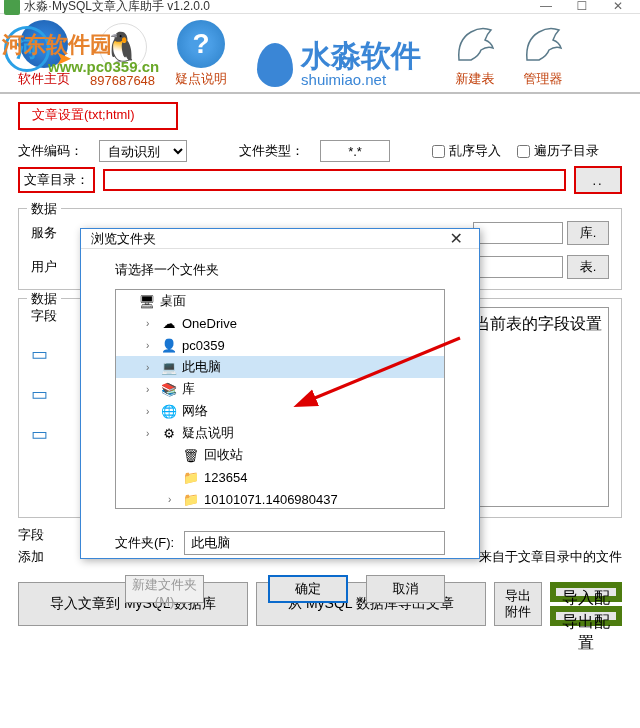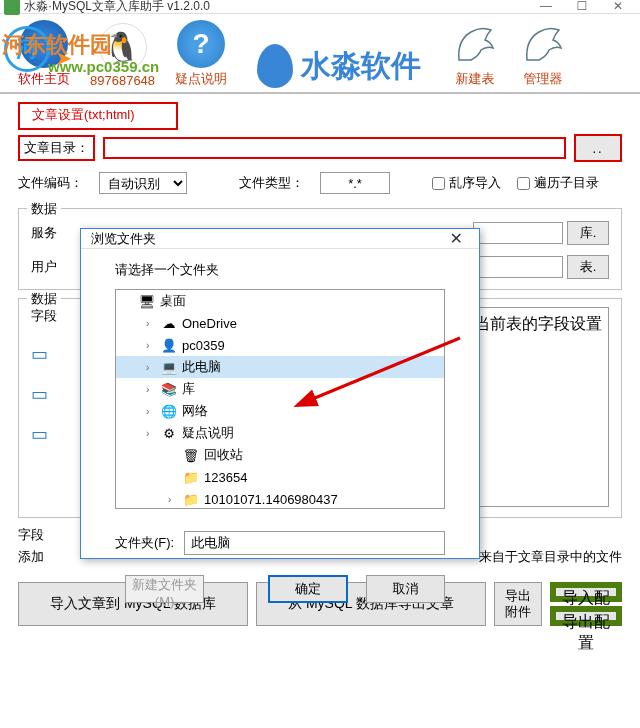--- a/index.html
+++ b/index.html
@@ -97,20 +97,21 @@
     <div class="toolbar-label">897687648</div>
   </div>
   <div class="toolbar-item">
     <div class="toolbar-icon help-icon">?</div>
     <div class="toolbar-label">疑点说明</div>
   </div>
   <div class="brand">
     <div class="droplets"></div>
     <div>
       <div class="brand-text">水淼软件</div>
+      <div class="brand-sub">shuimiao.net</div>
     </div>
   </div>
   <div class="toolbar-item">
     <div class="dolphin">
       <svg viewBox="0 0 48 48">
           <path d="M8 40 Q6 20 20 12 Q30 6 40 10 Q36 14 34 20 Q40 22 42 28 Q36 26 30 30 Q28 36 20 40 Z" fill="none" stroke="#5a7a8a" stroke-width="1.5"></path>
         </svg>
     </div>
     <div class="toolbar-label">新建表</div>
   </div>
@@ -121,42 +122,42 @@
         </svg>
     </div>
     <div class="toolbar-label">管理器</div>
   </div>
 </div>
 
 <div class="content">
 
   <div class="red-box" style="width:160px;margin-bottom:4px;padding-left:12px;">
     <span class="red-box-title">文章设置(txt;html)</span>
-  </div>
-  <div class="row">
-    <span class="label" style="border:2px solid #d00;padding:2px 4px;">文章目录：</span>
-    <input type="text" class="wide-input red-border-input" value="" style="">
-    <button class="browse-btn">..</button>
   </div>
   <div class="row" style="margin-top:10px;gap:16px;">
     <span class="label">文件编码：</span>
     <select style="width:88px;"><option>自动识别</option></select>
     <span style="width:20px"></span>
     <span class="label">文件类型：</span>
     <input type="text" style="width: 70px; text-align: center;" value="*.*">
     <span style="width:10px"></span>
     <label class="checkbox">
         <input type="checkbox" style="">
         <span>乱序导入</span>
       </label>
     <label class="checkbox">
         <input type="checkbox" style="">
         <span>遍历子目录</span>
       </label>
   </div>
+  <div class="row">
+    <span class="label" style="border:2px solid #d00;padding:2px 4px;">文章目录：</span>
+    <input type="text" class="wide-input red-border-input" value="" style="">
+    <button class="browse-btn">..</button>
+  </div>
 
   <div class="group" style="margin-top:14px;">
     <div class="group-title">数据</div>
     <div class="row" style="justify-content:space-between;">
       <div style="display:flex;align-items:center;gap:6px;">
           <span class="label">服务</span>
         </div>
       <div style="display:flex;align-items:center;gap:4px;">
           <input type="text" style="width: 90px;">
           <button class="small-btn">库.</button>

